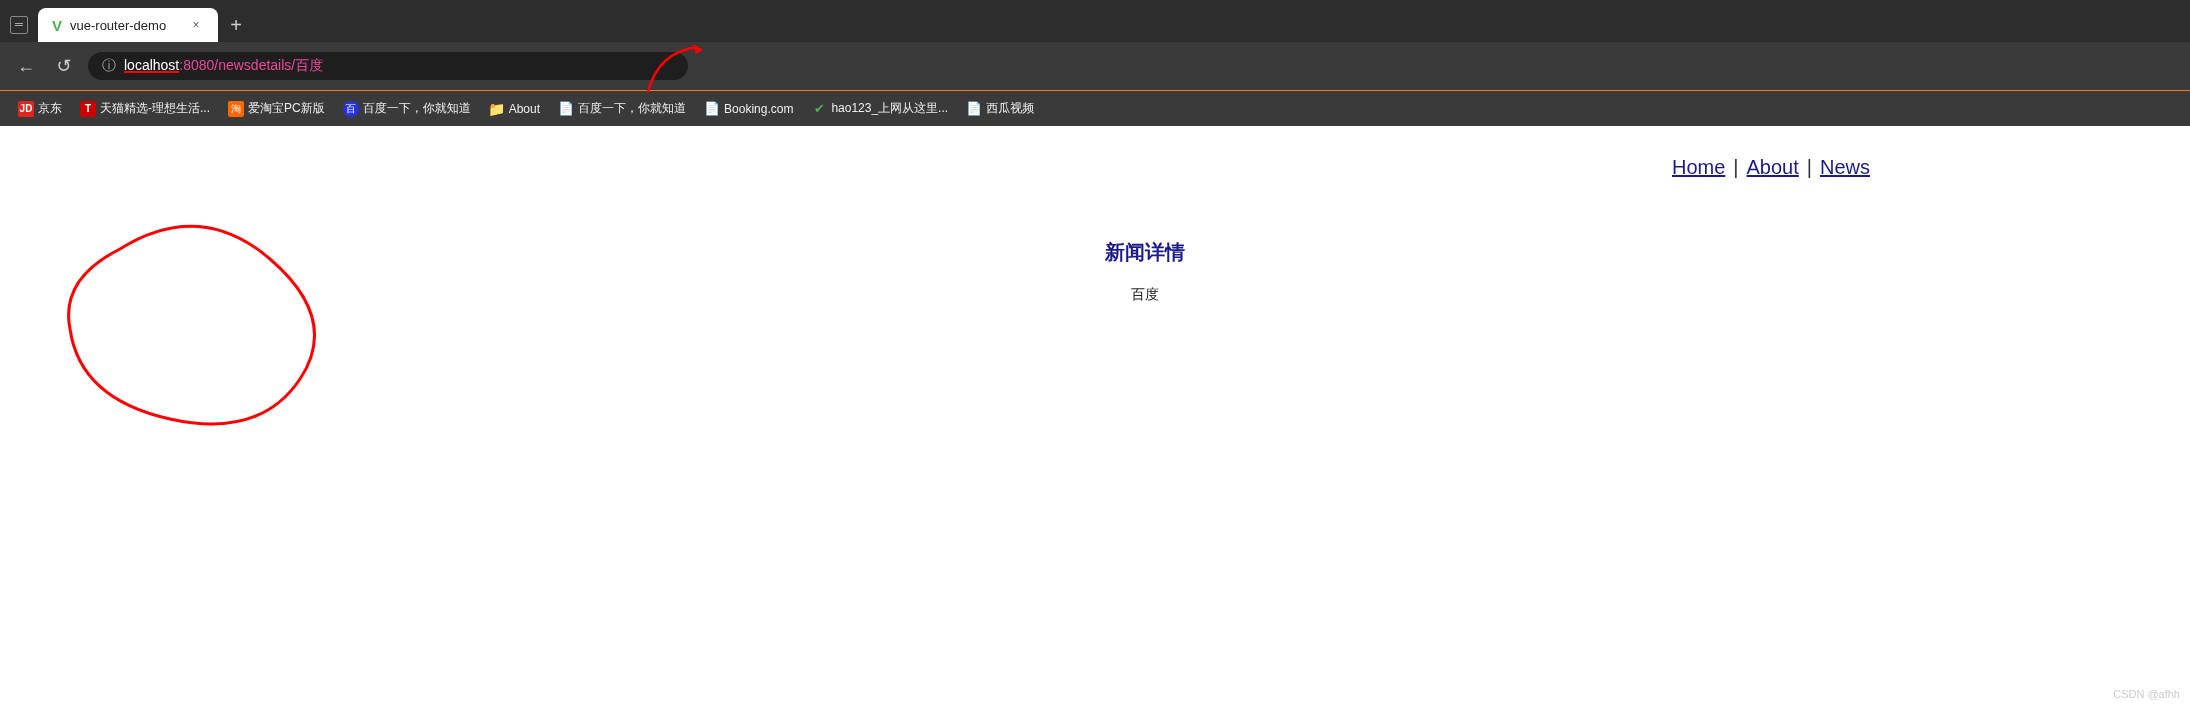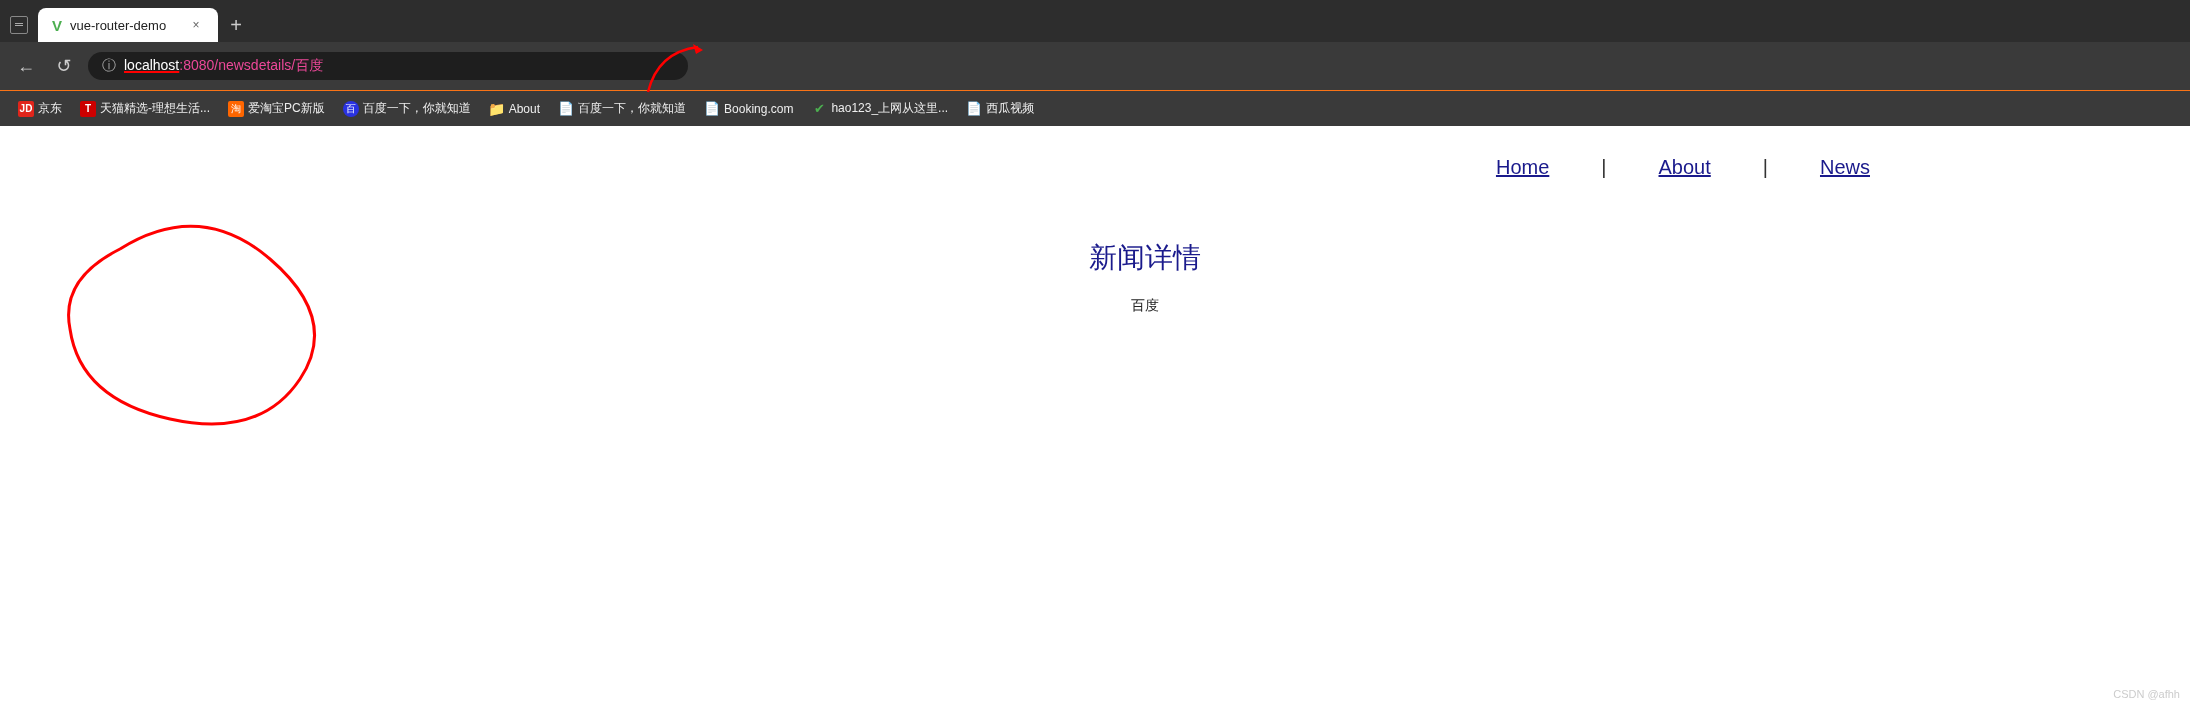--- a/index.html
+++ b/index.html
@@ -193,21 +193,20 @@
     }
 
     
     .nav-links {
       display: flex;
       justify-content: flex-end;
       align-items: flex-start;
       padding-right: 300px;
       margin-bottom: 60px;
       font-size: 18px;
-      gap: 44px;
     }
     .nav-links a {
       color: #1a1a8c;
       text-decoration: underline;
       font-size: 20px;
       cursor: pointer;
     }
     .nav-separator {
       color: #333;
       margin: 0 8px;
@@ -216,22 +215,22 @@
 
     
     .news-detail {
       display: flex;
       flex-direction: column;
       align-items: center;
       margin-left: 100px;
       position: relative;
     }
     .news-detail-title {
-      font-size: 28px;
-      font-weight: normal;
+      font-size: 20px;
+      font-weight: bold;
       color: #1a1a8c;
       margin-bottom: 20px;
     }
     .news-detail-content {
       font-size: 14px;
       color: #222;
     }
 
     
     .annotation-svg {

